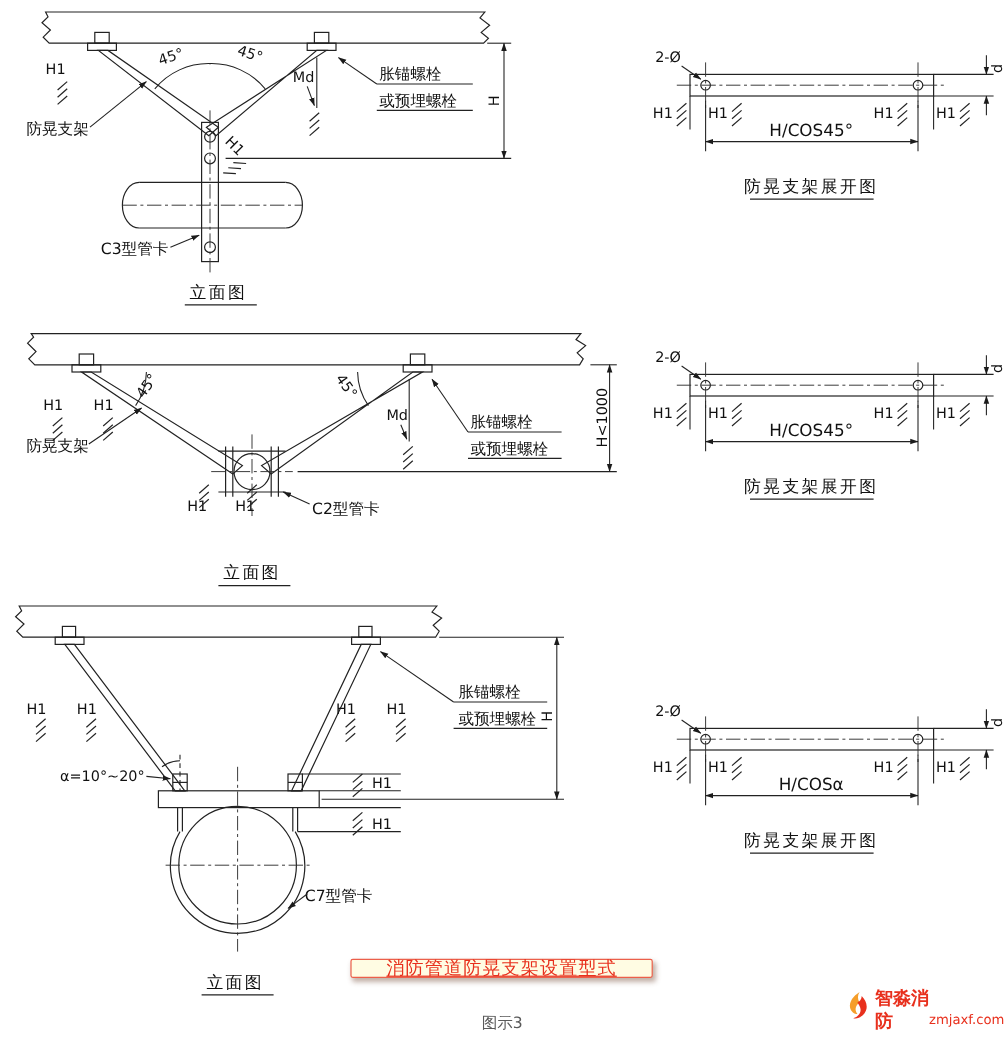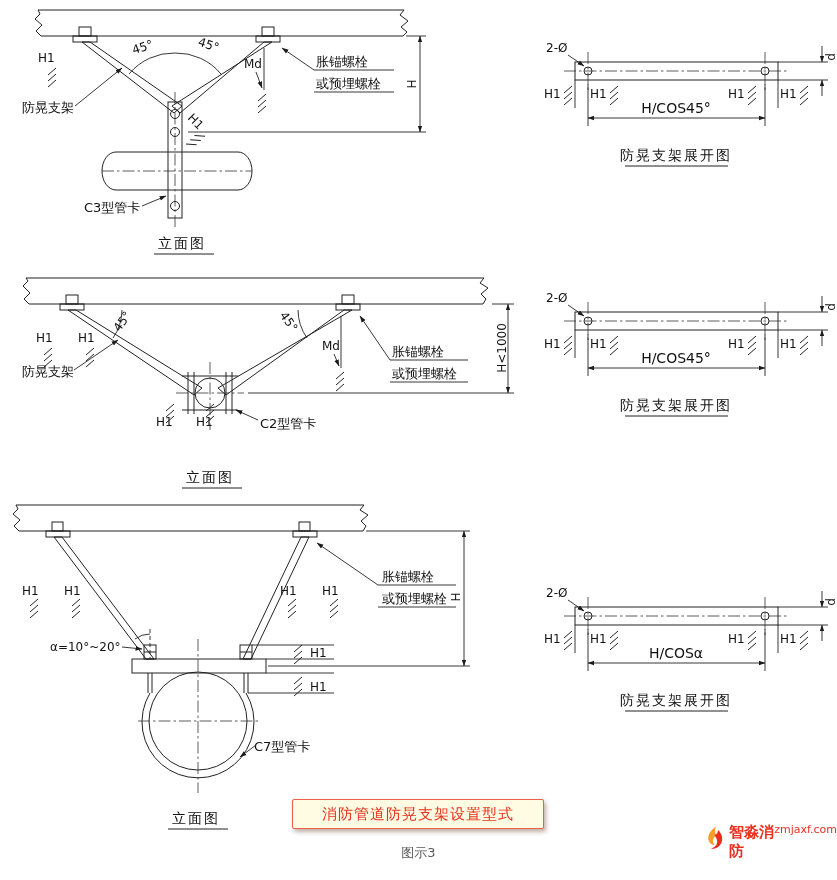--- a/index.html
+++ b/index.html
@@ -8,29 +8,29 @@
   .canvas { position:absolute; left:0; top:0; width:837px; height:880px; background:#fff; overflow:hidden; }
   svg.fig { position:absolute; overflow:visible; }
   .ln  { stroke:#222; stroke-width:1; fill:none; }
   .thin{ stroke-width:0.9; }
   .cl  { stroke:#333; stroke-width:0.8; fill:none; stroke-dasharray:12 3 2.5 3; }
   text { fill:#111; stroke:none; }
   .txt { font-size:12px; font-family:"DejaVu Sans","Liberation Sans",sans-serif; }
   .cn  { font-size:13px; }
   .cap { font-size:14px; letter-spacing:2px; }
   .big { font-size:14px; }
-  .title-box { position:absolute; left:292px; top:799px; width:252px; height:30px;
+  .title-box { position:absolute; left:292px; top:799px; width:252px; height:16px;
     background:#fffce3; border:1px solid #ec5f4a; border-radius:2px;
     box-shadow:2px 3px 4px rgba(120,80,60,.45); color:#e8301d; font-size:15px;
-    display:flex; align-items:center; justify-content:center; letter-spacing:1px; }
+    display:flex; align-items:center; justify-content:center; letter-spacing:1px;text-decoration:underline; }
   .figure-caption { position:absolute; left:0; top:844px; width:837px; text-align:center; color:#595959; font-size:13px; }
   .watermark { position:absolute; left:704px; top:823px; display:flex; align-items:flex-start; gap:4px; }
   .wm-text { display:flex; flex-direction:row; line-height:1.25; }
   .wm-brand { color:#e8301d; font-weight:bold; font-size:15px; }
-  .wm-site { color:#e8301d; font-size:11px; }
+  .wm-site { color:#e8301d; font-size:11px;margin-top:20px; }
 </style>
 </head>
 <body>
 
 <div class="canvas">
 
   <svg width="0" height="0" style="position:absolute">
     <defs>
       <pattern id="concrete" width="52" height="30" patternUnits="userSpaceOnUse">
         <path d="M6 8 L13 5 L10 13 Z" fill="none" stroke="#7a7a7a" stroke-width="0.8"></path>

